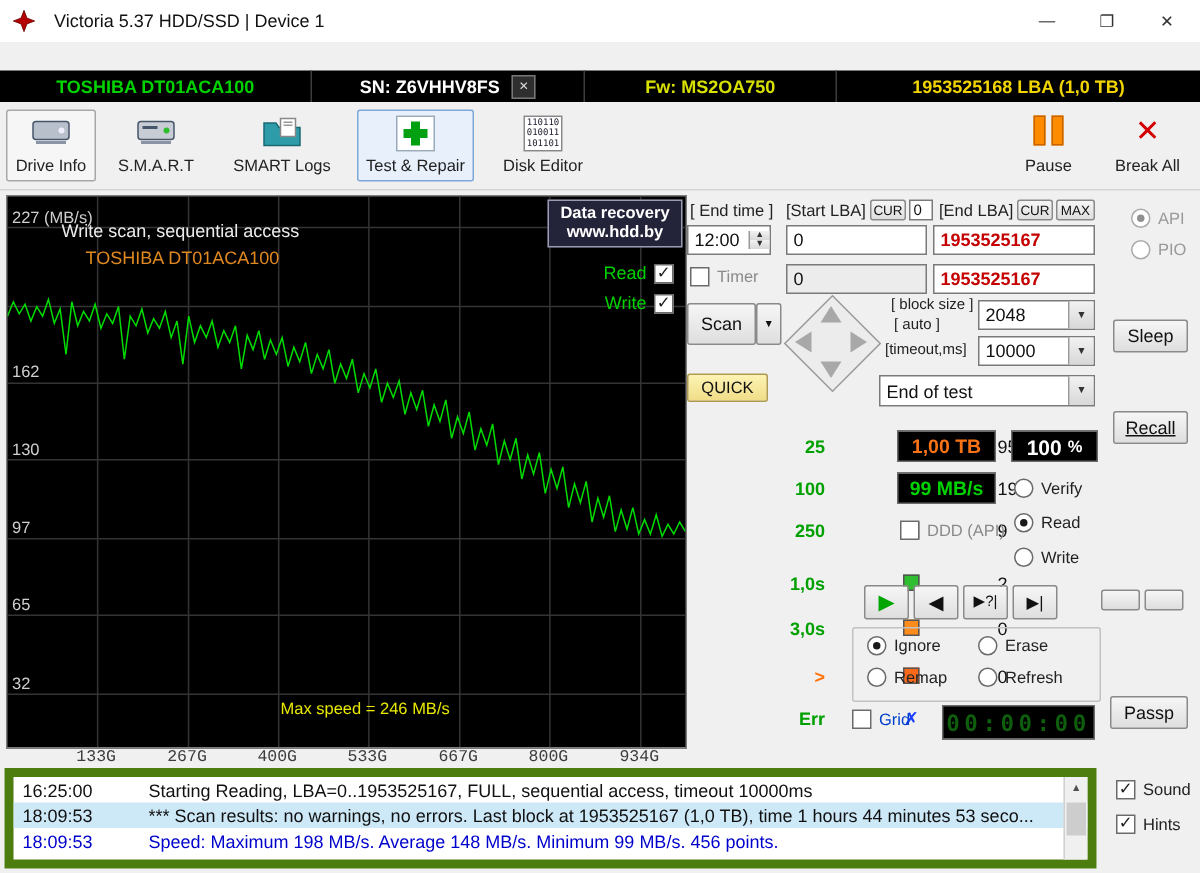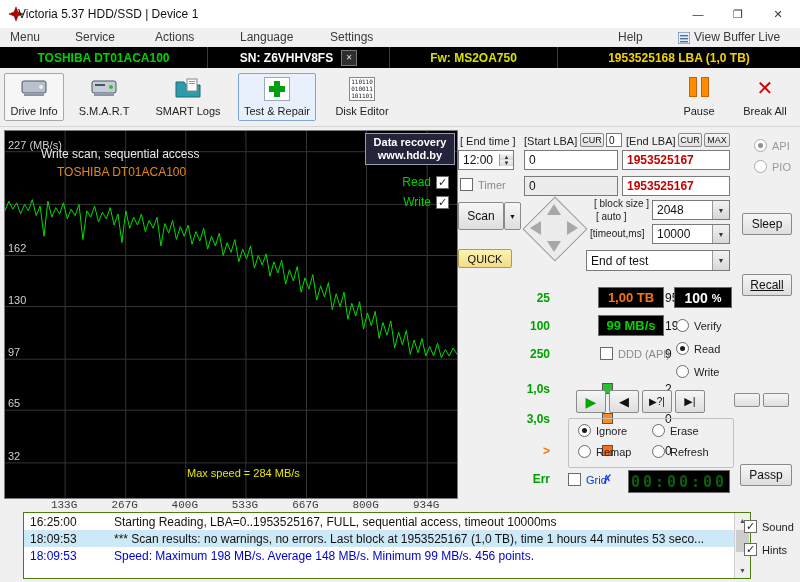--- a/index.html
+++ b/index.html
@@ -63,21 +63,21 @@
   .groupbox{border:1px solid #c2c2c2;border-radius:2px;}
   
   #jog{left:522px;top:196px;width:64px;height:64px;}
   #jog .dia{position:absolute;left:10px;top:10px;width:44px;height:44px;background:#ececec;border:1px solid #9a9a9a;transform:rotate(45deg);}
   .tri{position:absolute;width:0;height:0;}
   .tri.up{left:25px;top:8px;border-left:7px solid transparent;border-right:7px solid transparent;border-bottom:11px solid #a8a8a8;}
   .tri.down{left:25px;top:45px;border-left:7px solid transparent;border-right:7px solid transparent;border-top:11px solid #a8a8a8;}
   .tri.left{left:8px;top:25px;border-top:7px solid transparent;border-bottom:7px solid transparent;border-right:11px solid #a8a8a8;}
   .tri.right{left:45px;top:25px;border-top:7px solid transparent;border-bottom:7px solid transparent;border-left:11px solid #a8a8a8;}
   
-  #log{left:3px;top:512px;width:728px;height:67px;background:#fff;border:1px solid #4d7c0f;box-sizing:border-box;overflow:hidden;margin-left:20px;}
+  #log{left:3px;top:512px;width:728px;height:67px;background:#fff;border:6px solid #4d7c0f;box-sizing:border-box;overflow:hidden;}
   .log-row{display:flex;height:17px;align-items:center;font-size:12px;color:#111;padding-left:6px;}
   .log-row .ltime{width:84px;flex:none;}
   .log-row.hl{background:#cde8f7;}
   .log-row.blue{color:#0000cc;}
   #log-scroll{position:absolute;right:0;top:0;width:16px;height:65px;background:#f0f0f0;border-left:1px solid #d0d0d0;box-sizing:border-box;}
   .scr-btn{position:absolute;left:0;width:15px;height:15px;display:flex;align-items:center;justify-content:center;font-size:7px;color:#505050;}
   #scr-thumb{position:absolute;left:1px;top:17px;width:13px;height:22px;background:#cdcdcd;}
   
   .pause-bars{display:flex;gap:4px;}
   .pause-bars i{display:block;width:6px;height:18px;background:#ff8c00;border:1px solid #c86400;}
@@ -88,41 +88,26 @@
 </style>
 </head>
 <body>
 
 <div id="win">
 
   <div id="titlebar" class="abs">
     <svg class="abs" style="left:8px;top:6px" width="16" height="16" viewBox="0 0 18 18">
       <path d="M9 1 L11.2 6.8 L17 9 L11.2 11.2 L9 17 L6.8 11.2 L1 9 L6.8 6.8 Z" fill="#b40000" stroke="#600" stroke-width="0.6"></path>
     </svg>
-    <span id="title-text" class="abs" style="left:12px;top:7px">Victoria 5.37 HDD/SSD | Device 1</span>
+    <span id="title-text" class="abs" style="left:30px;top:7px">Victoria 5.37 HDD/SSD | Device 1</span>
     <div class="winbtn abs" style="left:678px;top:0">—</div>
     <div class="winbtn abs" style="left:718px;top:0">❐</div>
     <div class="winbtn abs" style="left:758px;top:0">✕</div>
   </div>
 
-  <div id="menubar" class="abs">
-    <span class="menu-item" style="left:10px">Menu</span>
-    <span class="menu-item" style="left:75px">Service</span>
-    <span class="menu-item" style="left:155px">Actions</span>
-    <span class="menu-item" style="left:240px">Language</span>
-    <span class="menu-item" style="left:330px">Settings</span>
-    <span class="menu-item" style="left:618px">Help</span>
-    <svg class="abs" style="left:678px;top:4px" width="12" height="12" viewBox="0 0 12 12">
-      <rect x="0" y="0" width="12" height="12" fill="#e8eef6" stroke="#4a6ea5" stroke-width="1"></rect>
-      <rect x="2" y="3" width="8" height="1.4" fill="#4a6ea5"></rect>
-      <rect x="2" y="6" width="8" height="1.4" fill="#4a6ea5"></rect>
-      <rect x="2" y="9" width="8" height="1.4" fill="#4a6ea5"></rect>
-    </svg>
-    <span class="menu-item" style="left:694px">View Buffer Live</span>
-  </div>
 
   <div id="devbar" class="abs">
     <div class="devseg" style="width:208px">
       <span style="color: rgb(0, 210, 0);">TOSHIBA DT01ACA100</span>
     </div>
     <div class="devseg" style="width:182px">
       <span style="color: rgb(255, 255, 255);">SN: Z6VHHV8FS</span>
       <span class="dev-x">✕</span>
     </div>
     <div class="devseg" style="width:168px">
@@ -218,21 +203,21 @@
       <span class="cb">
           <span class="mark">✓</span>
         </span>
     </div>
     <div class="gcheck-row" style="top:64px">
       <span class="lb">Write</span>
       <span class="cb">
           <span class="mark">✓</span>
         </span>
     </div>
-    <div class="gtext" style="left:182px;top:336px;color:#e8e800;font-size:11px">Max speed = 284 MB/s</div>
+    <div class="gtext" style="left:182px;top:336px;color:#e8e800;font-size:11px">Max speed = 246 MB/s</div>
   </div>
   <div id="x-labels" class="abs">
       <div class="xtick" style="left: 60.116px;">133G</div>
       <div class="xtick" style="left: 120.684px;">267G</div>
       <div class="xtick" style="left: 180.8px;">400G</div>
       <div class="xtick" style="left: 240.916px;">533G</div>
       <div class="xtick" style="left: 301.484px;">667G</div>
       <div class="xtick" style="left: 361.6px;">800G</div>
       <div class="xtick" style="left: 422.168px;">934G</div>
     </div>

